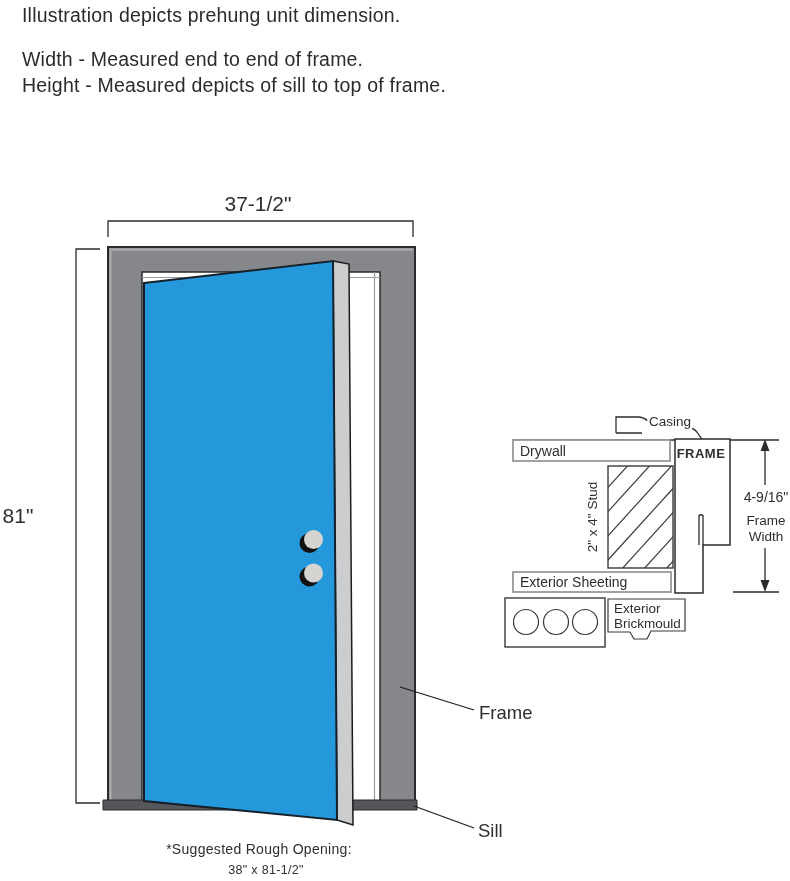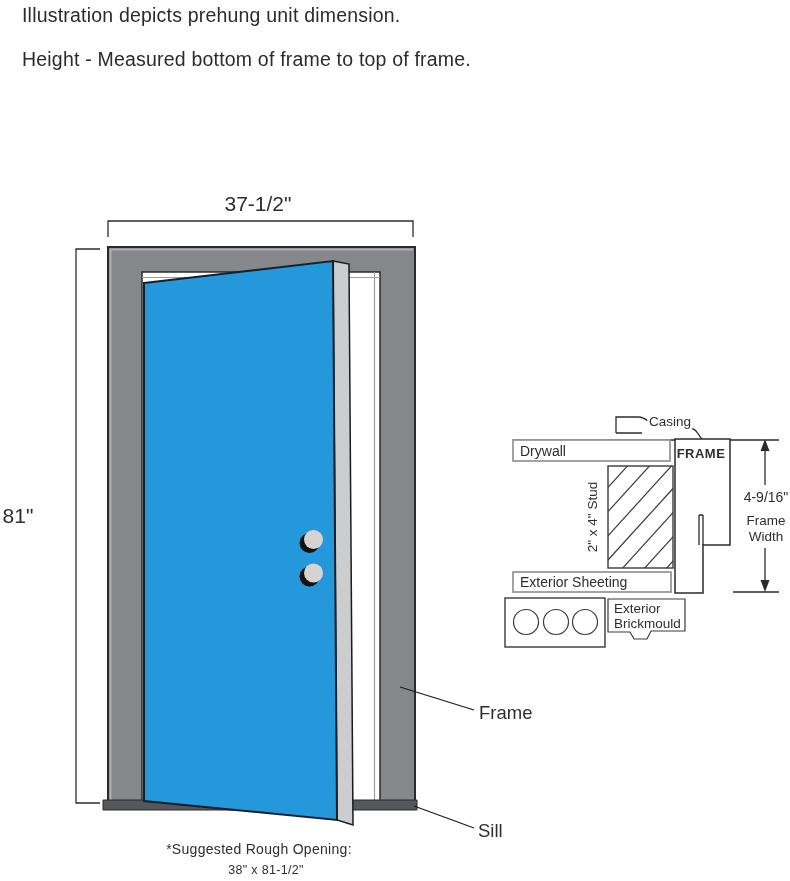--- a/index.html
+++ b/index.html
@@ -22,21 +22,22 @@
   .boxgray{fill:#ffffff;stroke:#97999B;stroke-width:1.8;}
   .boxdark{fill:#ffffff;stroke:#3a3a3a;stroke-width:1.4;}
 </style>
 </head>
 <body>
 
 <div class="page">
 
   <div class="intro">
     <div class="intro-title">Illustration depicts prehung unit dimension.</div>
-    <div class="intro-def">Height - Measured bottom of frame to top of frame.</div>
+    <div class="intro-def">Width - Measured end to end of frame.</div>
+    <div class="intro-def">Height - Measured depicts of sill to top of frame.</div>
   </div>
 
   <svg width="790" height="881" viewBox="0 0 790 881">
     <defs>
       <clipPath id="studClip">
           <rect x="608" y="466" width="65" height="102"></rect>
         </clipPath>
     </defs>
 
     <g>

